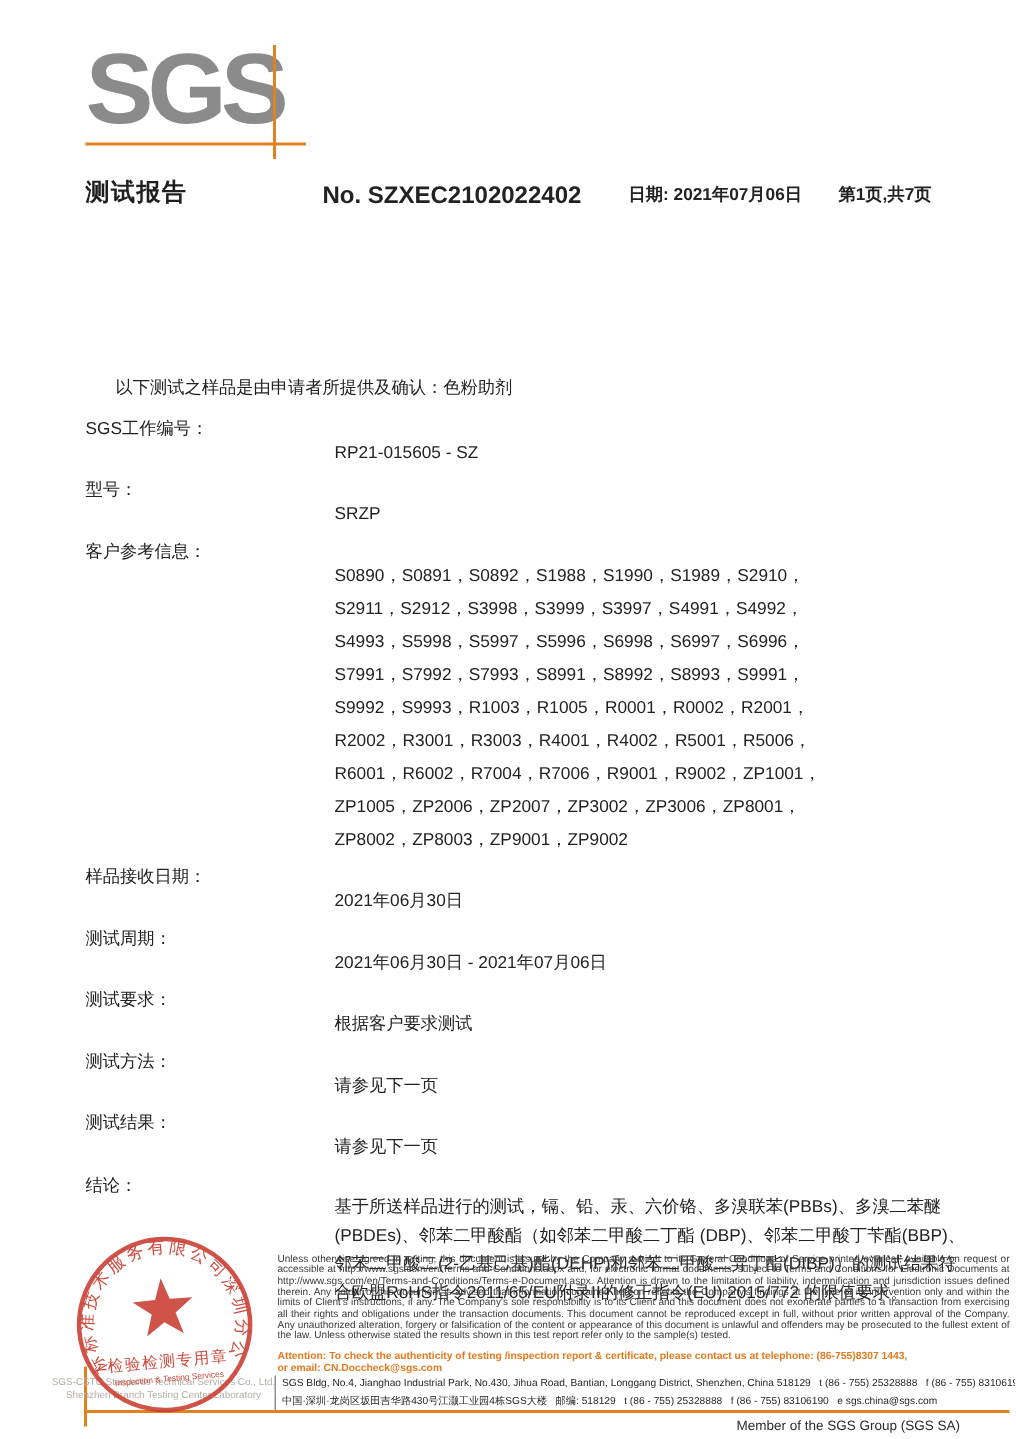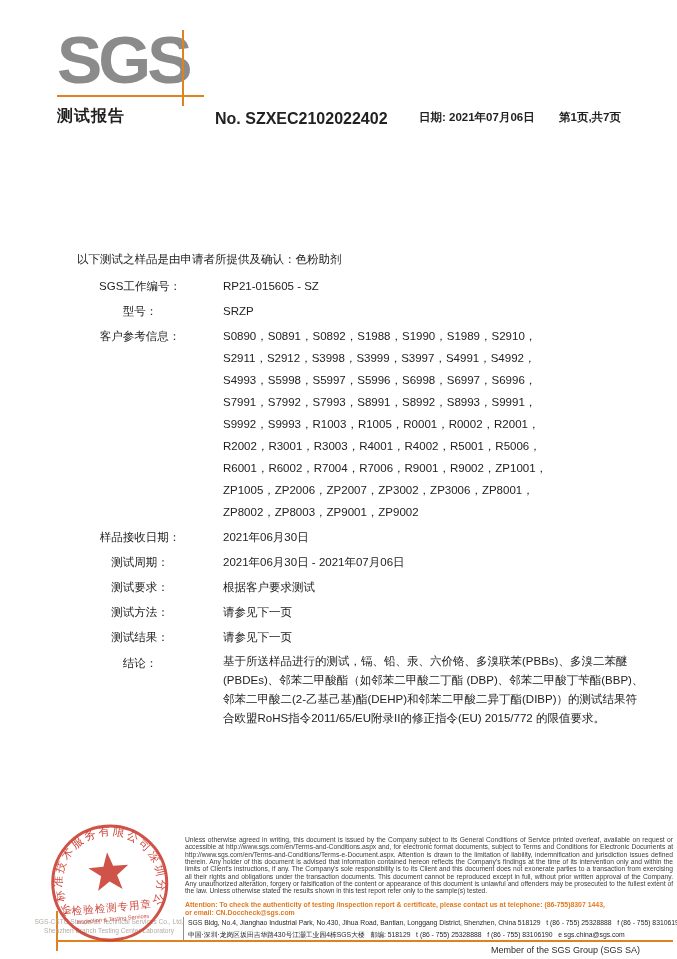--- a/index.html
+++ b/index.html
@@ -14,35 +14,35 @@
   
   .logo-wrap { position:absolute; top:24px; left:57px; width:160px; height:80px; }
   .logo-text {
     font-size:68px; font-weight:700; color:#8b8b8b; letter-spacing:-4px;
     line-height:72px; transform:scaleY(0.98); transform-origin:top left;
   }
   .logo-hline { position:absolute; left:57px; top:95px; width:147px; height:2px; background:#e0821f; }
   .logo-vline { position:absolute; left:182px; top:30px; width:2px; height:76px; background:#e0821f; }
 
   
-  .header-row { position:absolute; top:106px; left:57px; right:30px; height:22px;text-align:right; }
+  .header-row { position:absolute; top:118px; left:57px; right:30px; height:22px;text-align:right; }
   .title { position:absolute; left:0; top:0; font-size:16px; font-weight:700; color:#1f1f1f; letter-spacing:1px; }
   .hno   { position:absolute; left:158px; top:4px; font-size:16px; font-weight:700; color:#222; }
   .hdate { position:absolute; left:362px; top:4px; font-size:11.5px; font-weight:700; color:#222; }
   .hpage { position:absolute; left:502px; top:4px; font-size:11.5px; font-weight:700; color:#222; }
 
   
   .applicant { position:absolute; top:146px; left:57px; font-size:11.5px; line-height:30px; color:#222; }
 
   
   .main { position:absolute; top:248px; left:57px; right:28px; font-size:11.5px; color:#222; }
   .statement { line-height:22px; margin-bottom:5px;margin-left:20px; }
   .frow { display:flex; align-items:flex-start; margin-top:3px; }
-  .flabel { width:166px; flex:none; line-height:22px;text-align:center; }
-  .fvalue { flex:1; line-height:22px; }
+  .flabel { width:166px; flex:none; line-height:22px; }
+  .fvalue { flex:1; line-height:22px;margin-top:16px; }
   .ref-line { line-height:22px; }
   .conclusion { margin-top:4px; }
   .conclusion .fvalue { line-height:19px; max-width:424px; }
 
   
   .disclaimer {
     position:absolute; left:185px; top:836px; width:488px;
     font-size:6.7px; line-height:7.35px; text-align:justify; color:#3b3b3b;
   }
   .attention {

